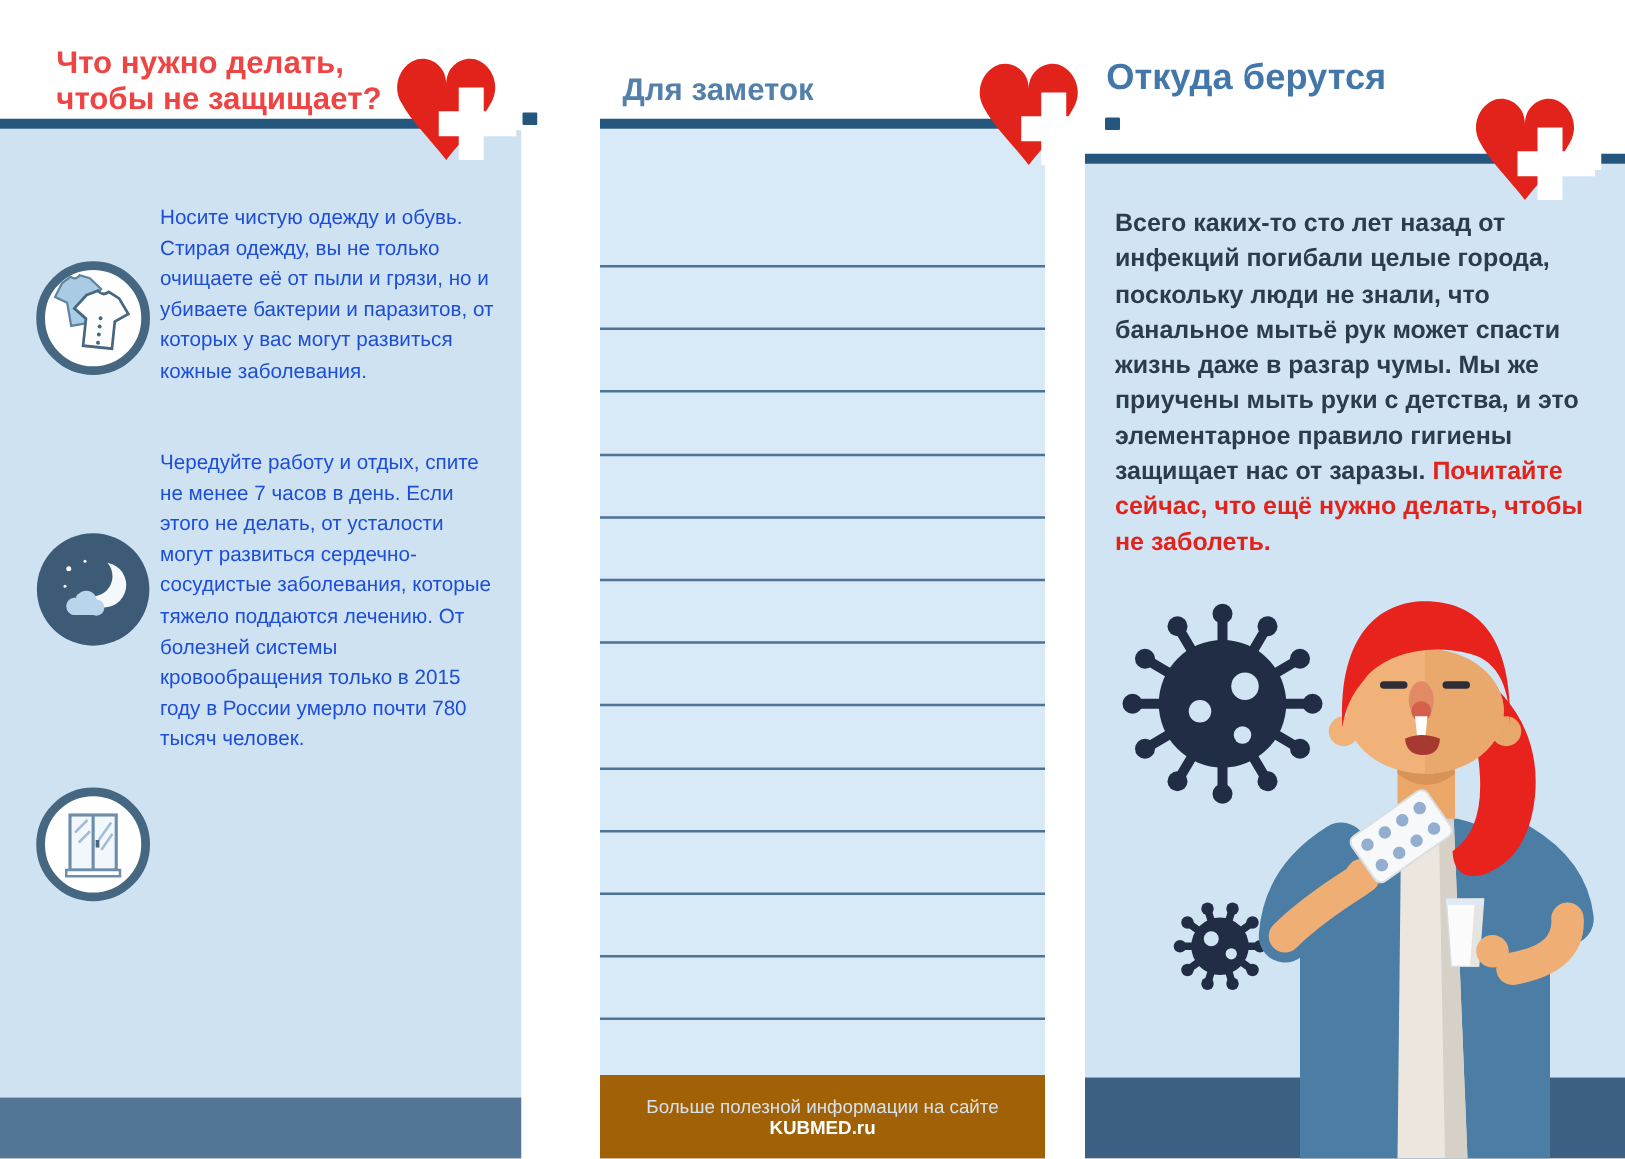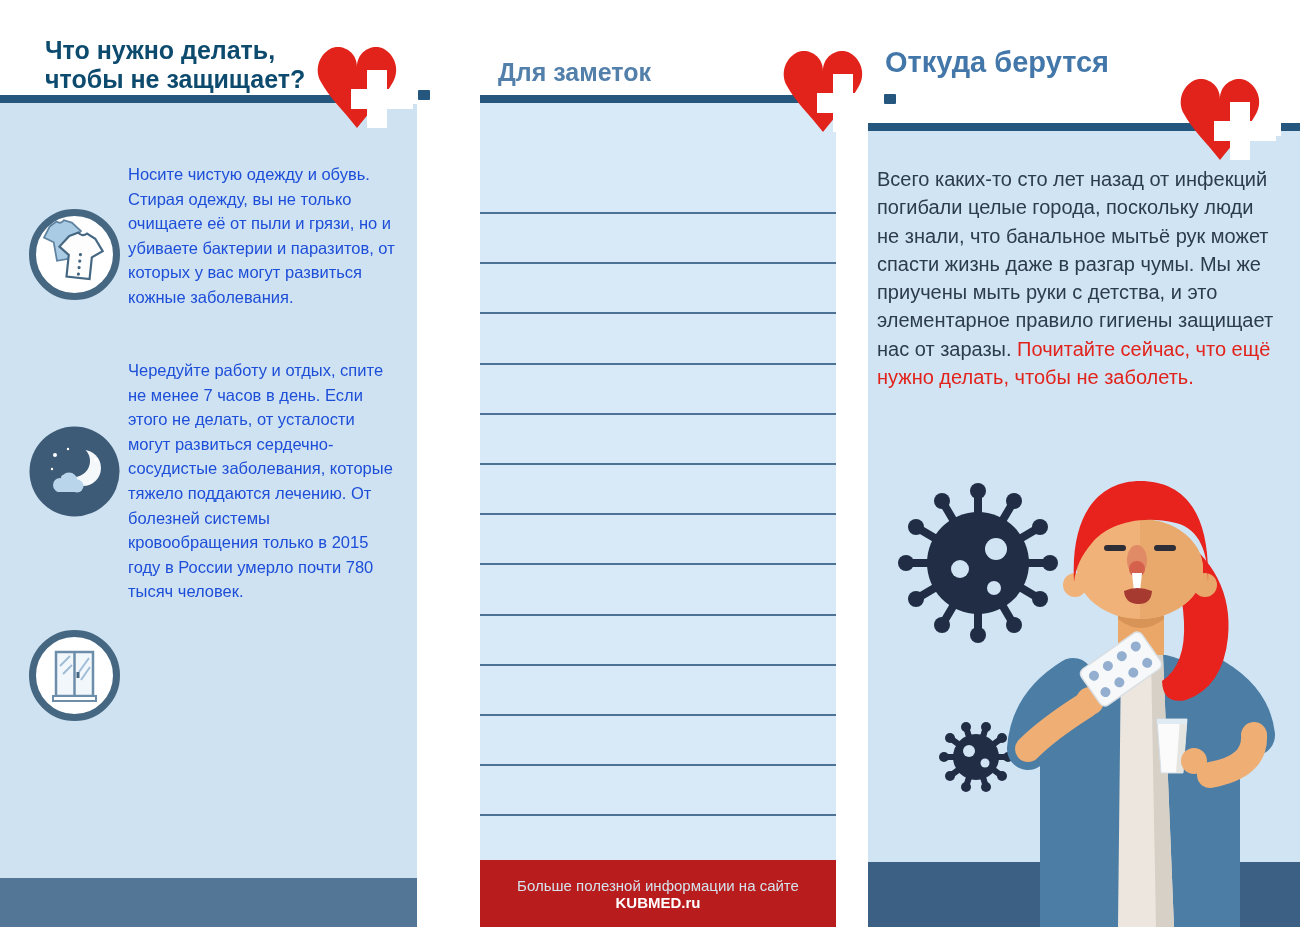--- a/index.html
+++ b/index.html
@@ -13,45 +13,45 @@
   .bar{position:absolute;left:0;right:0;height:8px;background:#25567d;z-index:2;}
   .bar-lm{top:95px;}
   .bar-r{top:123px;}
 
   .logo{position:absolute;width:120px;height:100px;z-index:3;}
   .logo-left{left:310px;top:40px;}
   .logo-middle{left:296px;top:44px;}
   .logo-right{left:305px;top:72px;}
 
   .title{position:absolute;margin:0;font-weight:bold;z-index:1;}
-  .title-left{left:45px;top:36px;font-size:25px;line-height:29px;color:#0c4a6e;}
+  .title-left{left:45px;top:36px;font-size:25px;line-height:29px;color:#ef4444;}
   .title-middle{left:18px;top:58px;font-size:25px;line-height:28px;color:#5380ab;}
   .title-right{left:17px;top:44px;font-size:29px;line-height:36px;color:#4377a9;}
   .title span{display:block;}
 
   .body-left{position:absolute;left:0;right:0;top:103px;height:775px;background:#cfe2f2;}
   .footer-left{position:absolute;left:0;right:0;top:878px;height:49px;background:#537596;}
 
   .icon-badge{position:absolute;left:27px;width:95px;height:95px;}
   .item-text{position:absolute;left:128px;width:272px;margin:0;
              font-size:16.5px;line-height:24.6px;color:#1d4ed8;}
   .it1{top:59px;} .ic1{top:104px;}
   .it2{top:255px;} .ic2{top:321px;}
   .it3{top:533px;} .ic3{top:525px;}
 
   .notes-area{position:absolute;left:0;right:0;top:103px;height:757px;background:#d8e9f7;}
   .note-line{position:absolute;left:0;right:0;height:2px;background:#4d7296;}
-  .footer-middle{position:absolute;left:0;right:0;top:860px;height:67px;background:#b91c1c;
+  .footer-middle{position:absolute;left:0;right:0;top:860px;height:67px;background:#a16207;
                  text-align:center;}
   .footer-middle p{margin:17px 0 0 0;font-size:15px;color:#d5e2ec;}
   .footer-middle b{color:#ffffff;}
 
   .body-right{position:absolute;left:0;right:0;top:131px;height:731px;background:#d0e4f4;}
-  .right-paragraph{position:absolute;left:9px;top:34px;width:402px;margin:0;
-                   font-size:20px;line-height:28.3px;font-weight:normal;color:#2d3c4c;}
+  .right-paragraph{position:absolute;left:24px;top:34px;width:402px;margin:0;
+                   font-size:20px;line-height:28.3px;font-weight:bold;color:#2d3c4c;}
   .highlight{color:#e2231b;}
   .illustration{position:absolute;left:0;top:457px;width:432px;height:470px;z-index:2;}
 </style>
 </head>
 <body>
 
 <div class="page">
 
   <section class="panel panel-left">
     <h1 class="title title-left">

